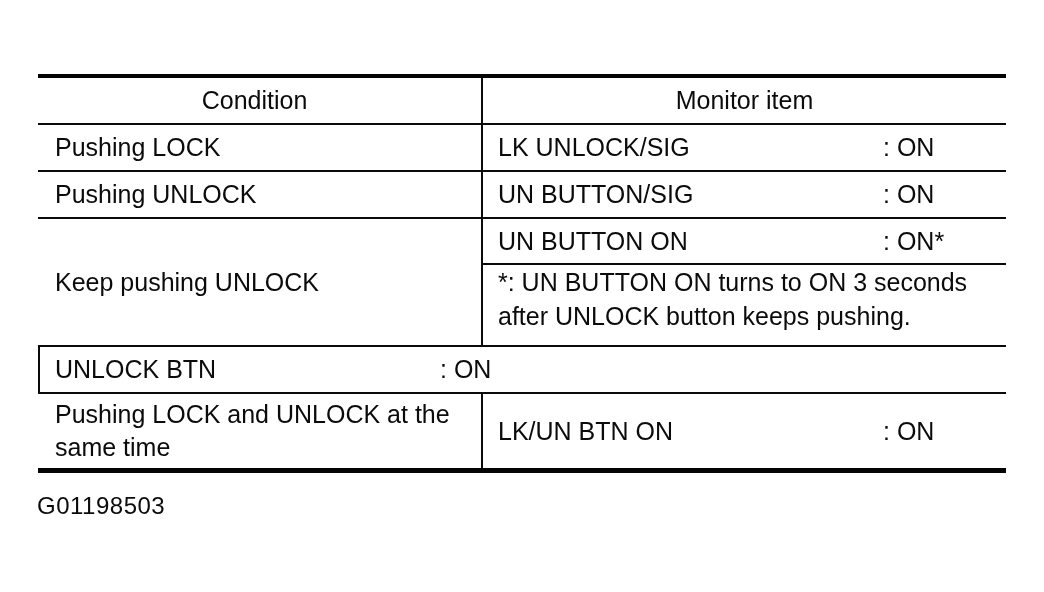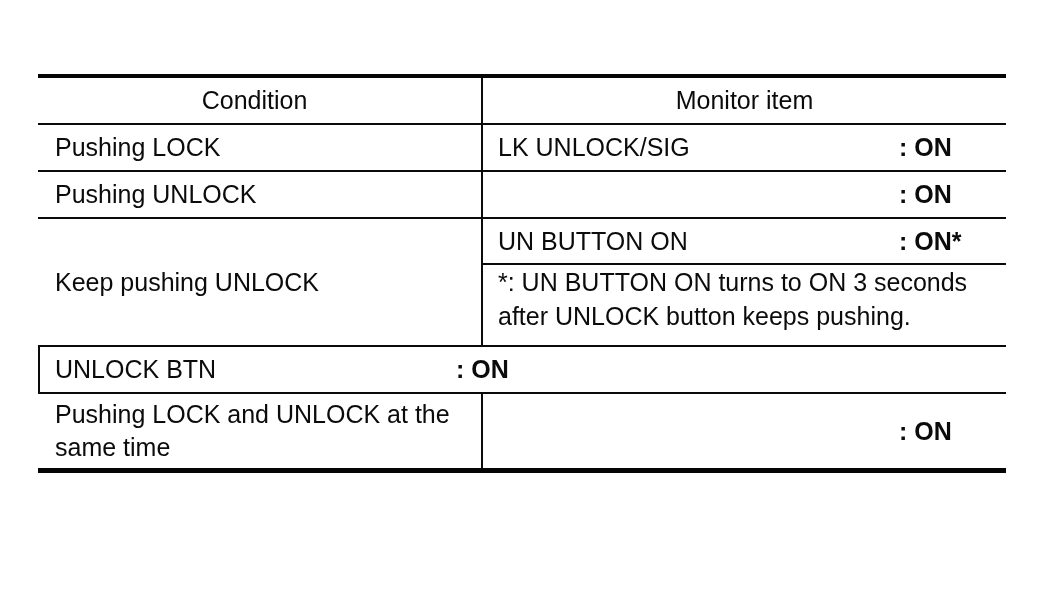--- a/index.html
+++ b/index.html
@@ -40,23 +40,22 @@
   }
   .subrow {
     position: relative;
     display: flex;
     align-items: center;
     padding-left: 15px;
     width: 100%;
   }
   .subrow .value {
     position: absolute;
-    left: 416px;
+    left: 400px;
     white-space: nowrap;
-    font-weight: bold;
   }
   .row-header { height: 47px; }
   .row-header .hcell {
     display: flex;
     align-items: center;
     justify-content: center;
     padding-left: 0;
   }
   .row-h47 { height: 47px; }
   .row-h47 .cell-right .subrow { height: 100%; }
@@ -98,20 +97,21 @@
           <span class="item">LK UNLOCK/SIG</span>
           <span class="value">: ON</span>
         </div>
       </div>
     </div>
 
     <div class="row row-h47 bordered">
       <div class="cell-left">Pushing UNLOCK</div>
       <div class="cell-right">
         <div class="subrow">
+          <span class="item">UN BUTTON/SIG</span>
           <span class="value">: ON</span>
         </div>
       </div>
     </div>
 
     <div class="row row-keep bordered">
       <div class="cell-left">Keep pushing UNLOCK</div>
       <div class="cell-right">
         <div class="subrow sub-a">
           <span class="item">UN BUTTON ON</span>
@@ -127,21 +127,23 @@
           <span class="item">UNLOCK BTN</span>
           <span class="value">: ON</span>
         </div>
       </div>
     </div>
 
     <div class="row row-last">
       <div class="cell-left">Pushing LOCK and UNLOCK at the same time</div>
       <div class="cell-right">
         <div class="subrow">
+          <span class="item">LK/UN BTN ON</span>
           <span class="value">: ON</span>
         </div>
       </div>
     </div>
 
   </div>
 
+  <div class="figure-id">G01198503</div>
 
 </div>
 
 </body></html>

